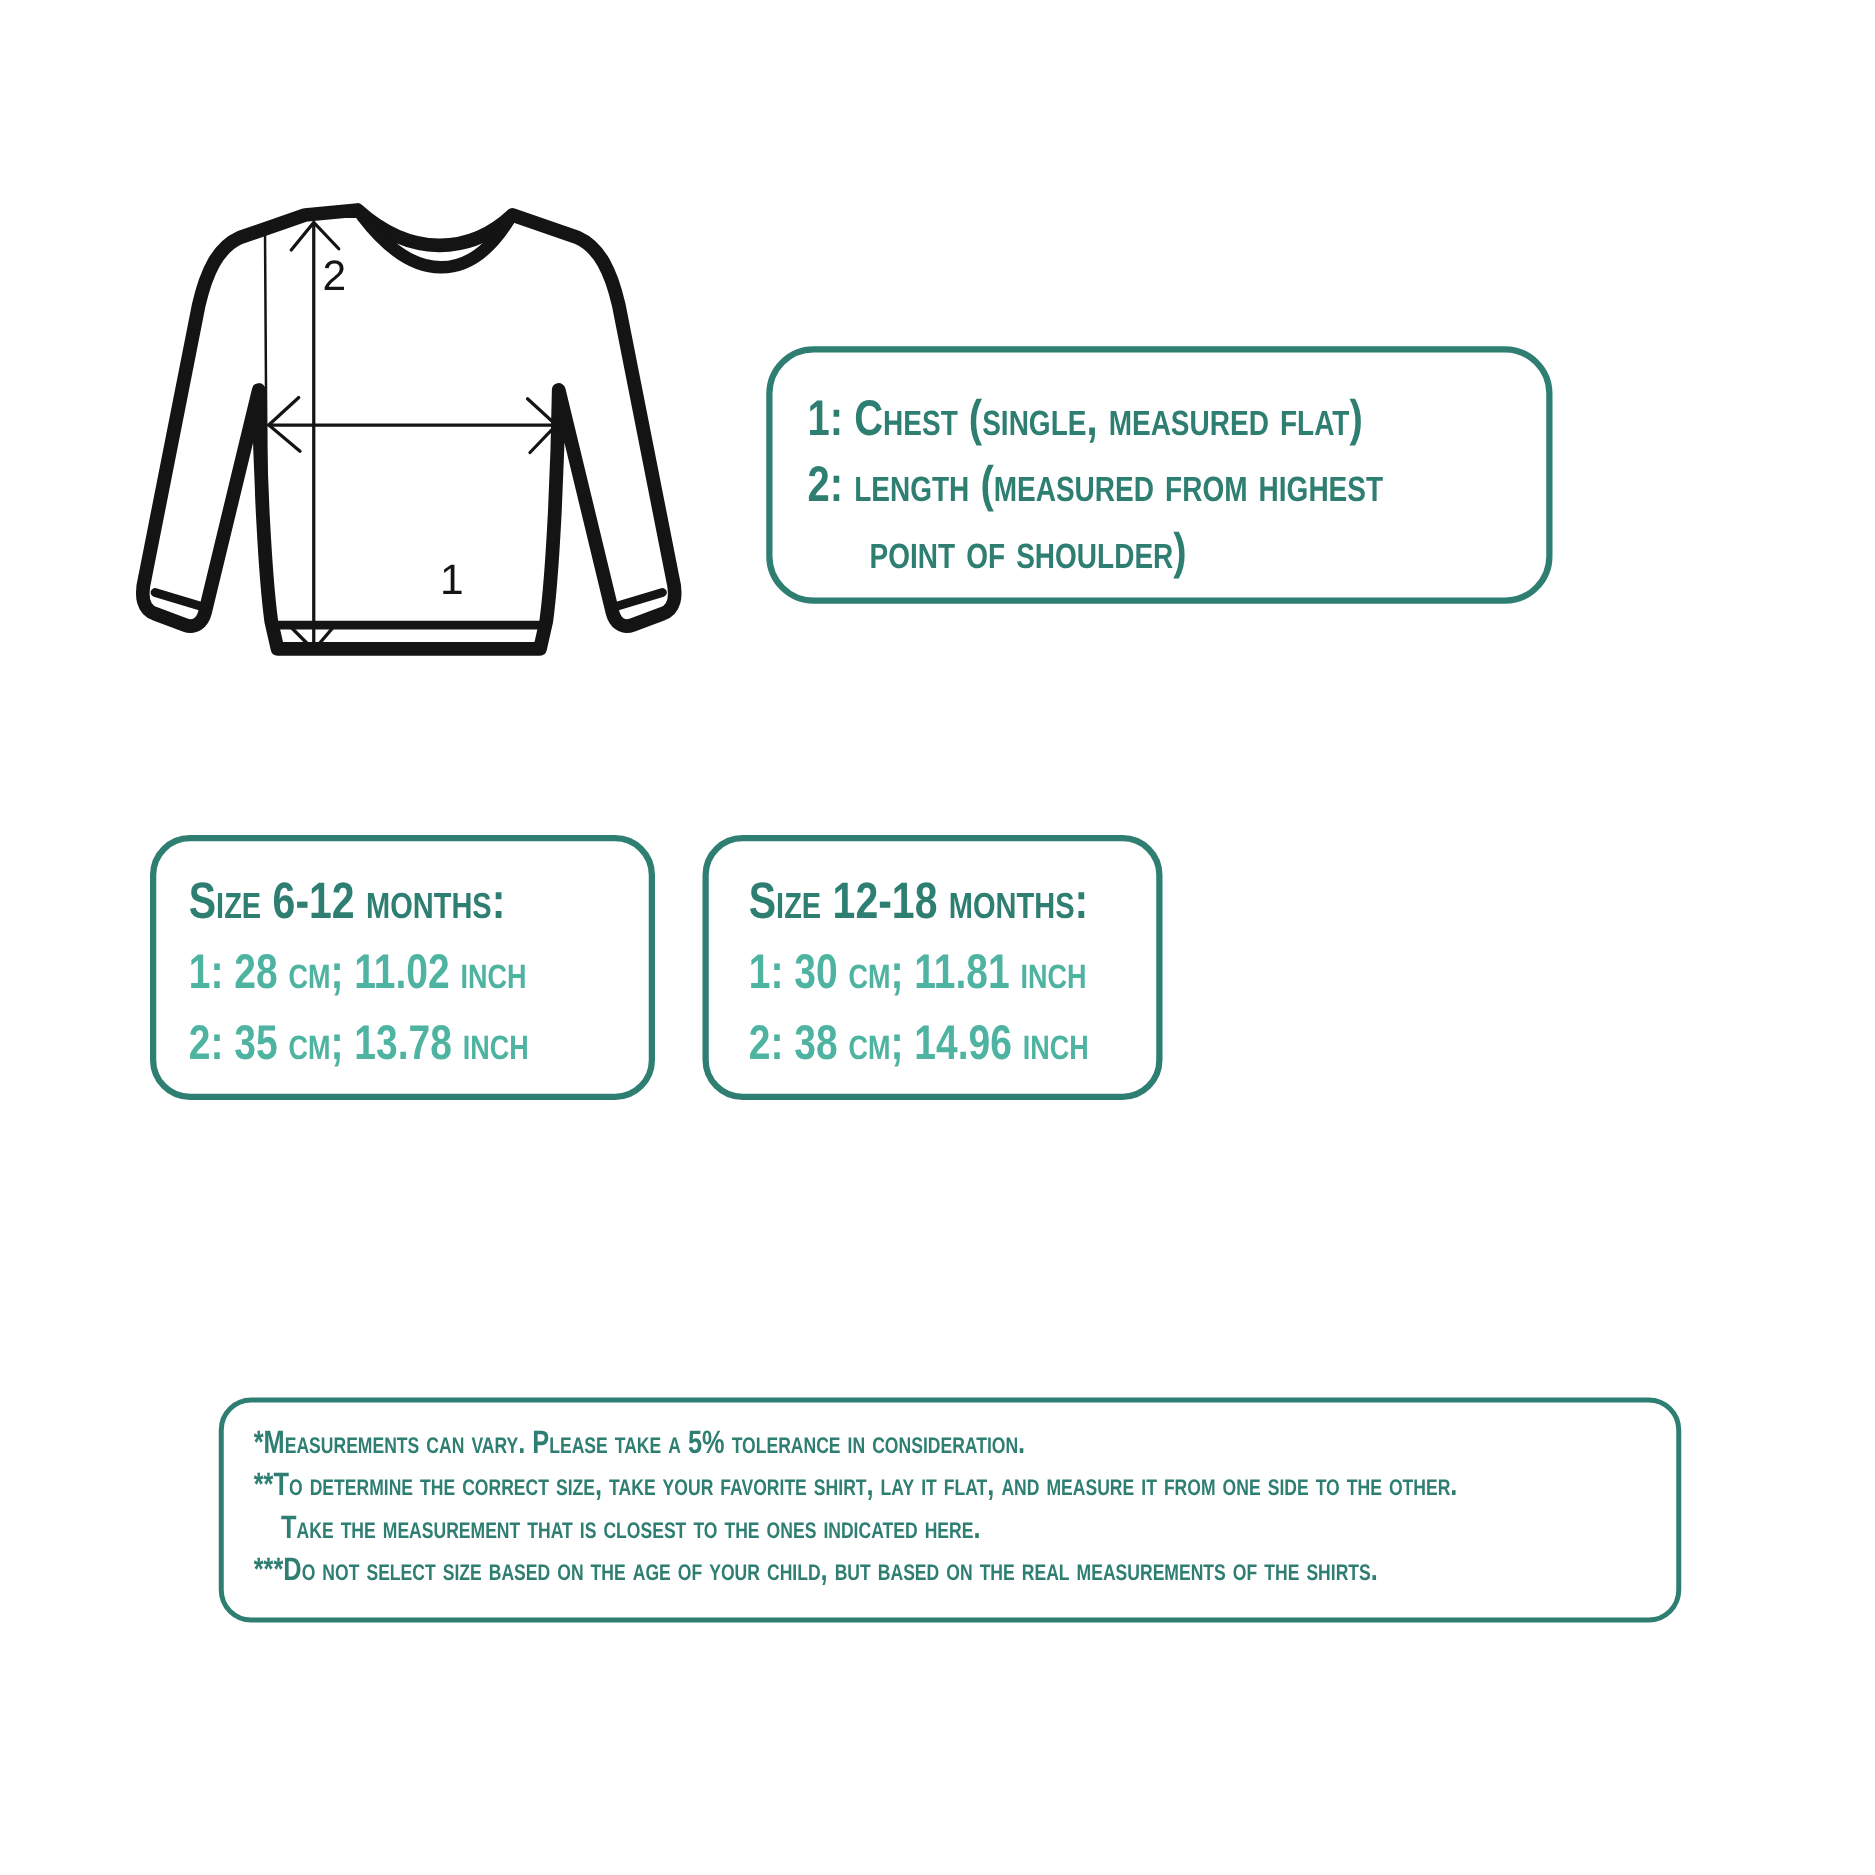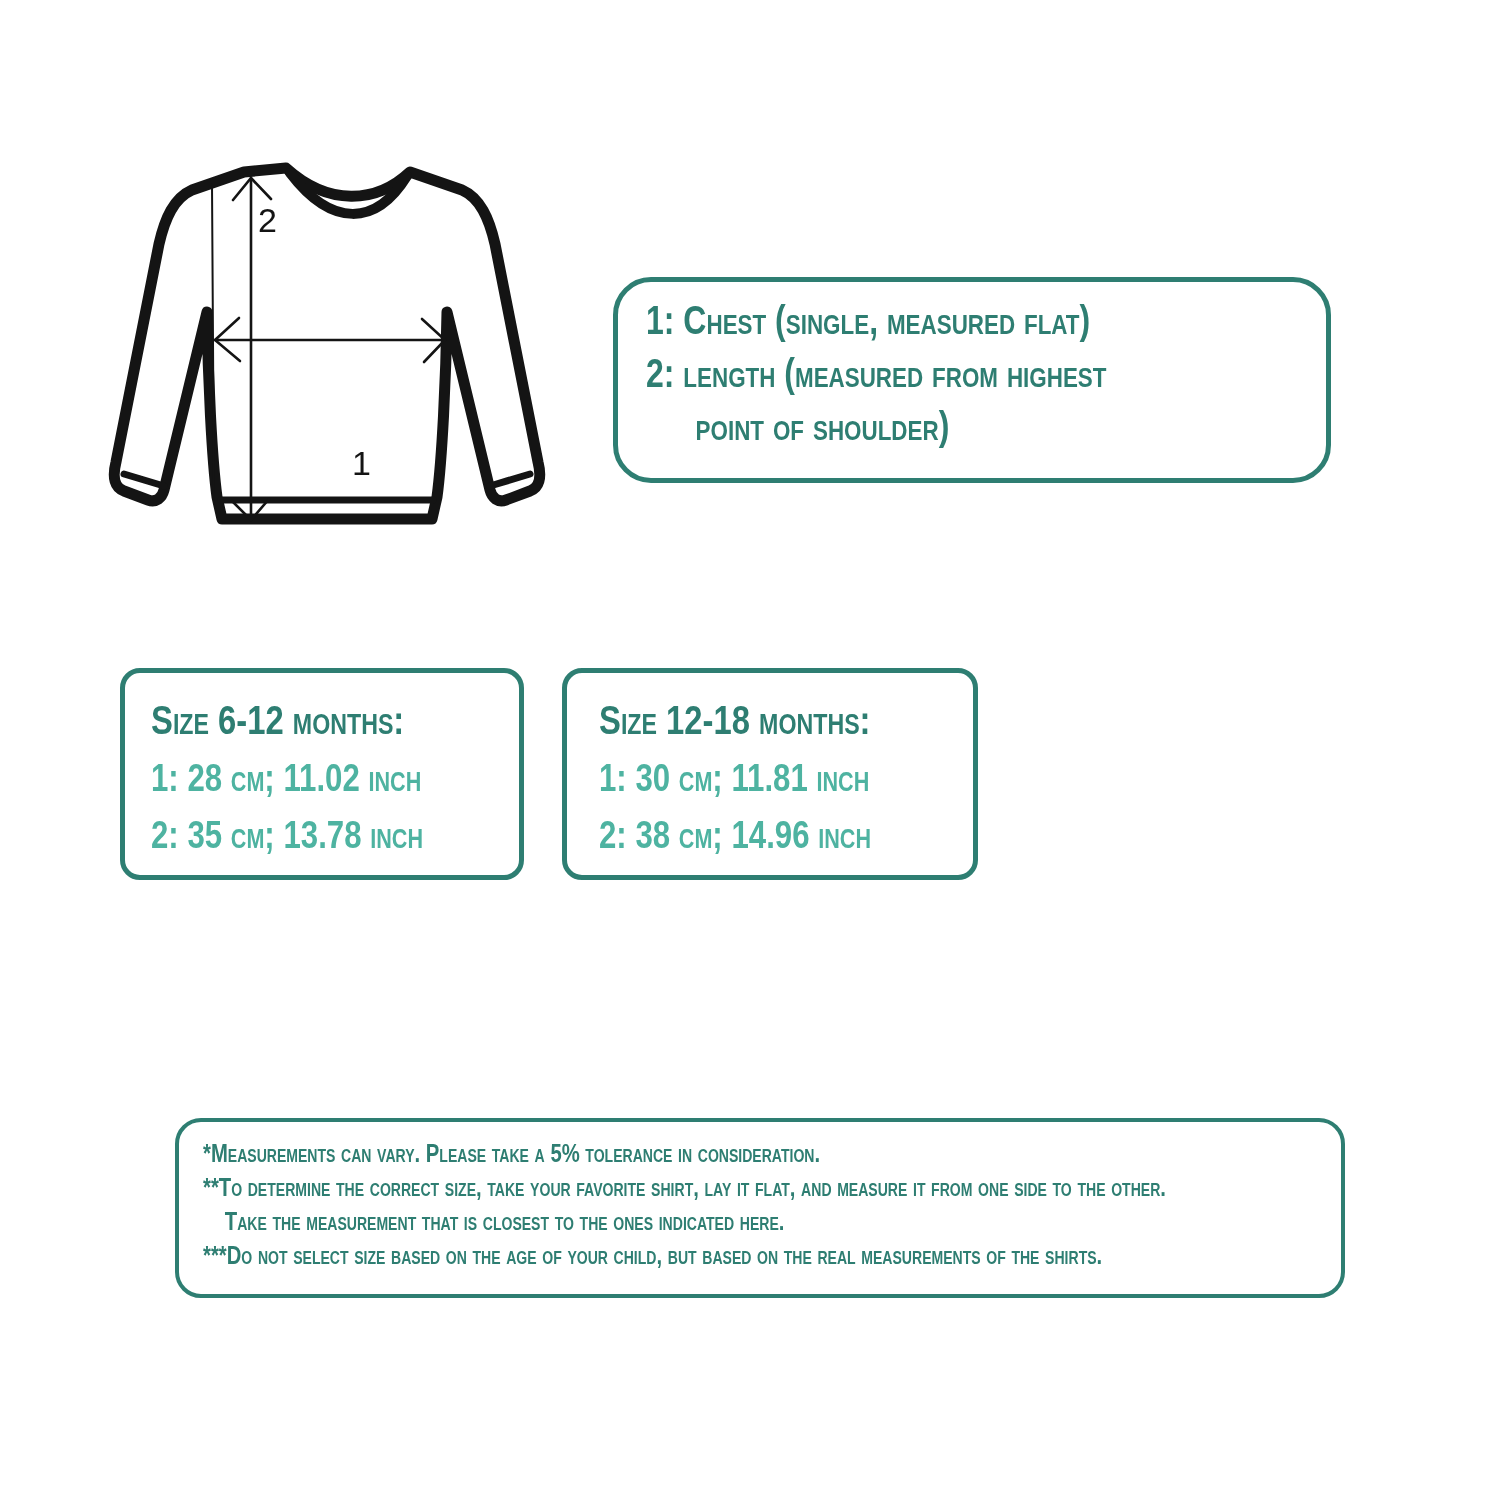--- a/index.html
+++ b/index.html
@@ -14,37 +14,37 @@
   .teal-box {
     position: absolute;
     box-sizing: border-box;
     border: 5px solid #2e7e72;
     border-radius: 38px;
     background: #ffffff;
   }
   
   .shirt-wrap { position: absolute; left: 90px; top: 140px; width: 500px; height: 420px; }
   
-  .legend-box { left: 613px; top: 277px; width: 718px; height: 206px; padding: 12px 28px; }
+  .legend-box { left: 613px; top: 277px; width: 629px; height: 206px; padding: 27px 28px; }
   .legend-inner {
     width: 822px;
     transform: scaleX(0.80);
     transform-origin: 0 0;
     color: #2e7e72;
     font-weight: bold;
     font-variant: small-caps;
     font-size: 40px;
     line-height: 53px;
     white-space: nowrap;
   }
   .legend-line-indent { padding-left: 62px; }
   
-  .size-box { top: 668px; height: 212px; padding: 18px 26px; border-radius: 20px; }
+  .size-box { top: 668px; height: 212px; padding: 18px 26px; border-radius: 32px; }
   .size-box-1 { left: 120px; width: 404px; }
-  .size-box-2 { left: 562px; width: 416px; padding-left: 32px; }
+  .size-box-2 { left: 562px; width: 368px; padding-left: 32px; }
   .size-box-3 { left: 1008px; width: 406px; }
   .size-inner {
     width: 470px;
     transform: scaleX(0.80);
     transform-origin: 0 0;
     white-space: nowrap;
     font-weight: bold;
     font-variant: small-caps;
   }
   .size-title { color: #2e7e72; font-size: 41px; line-height: 58px; }

